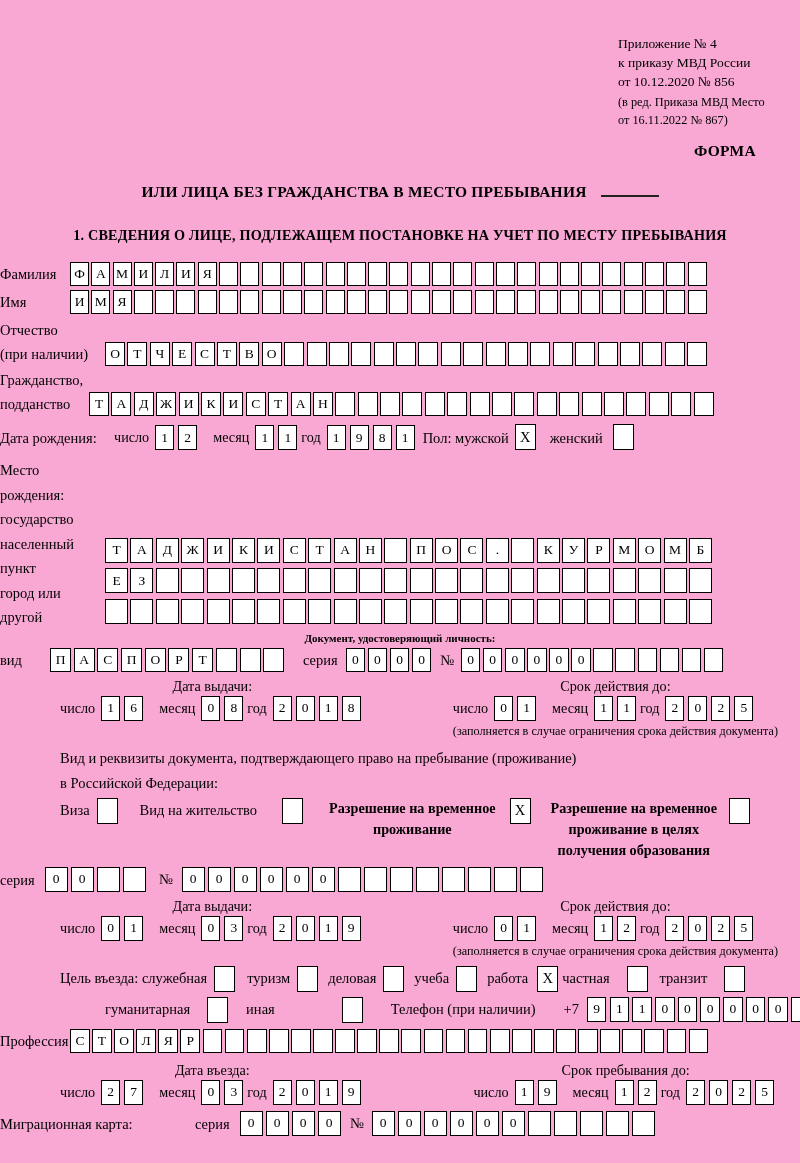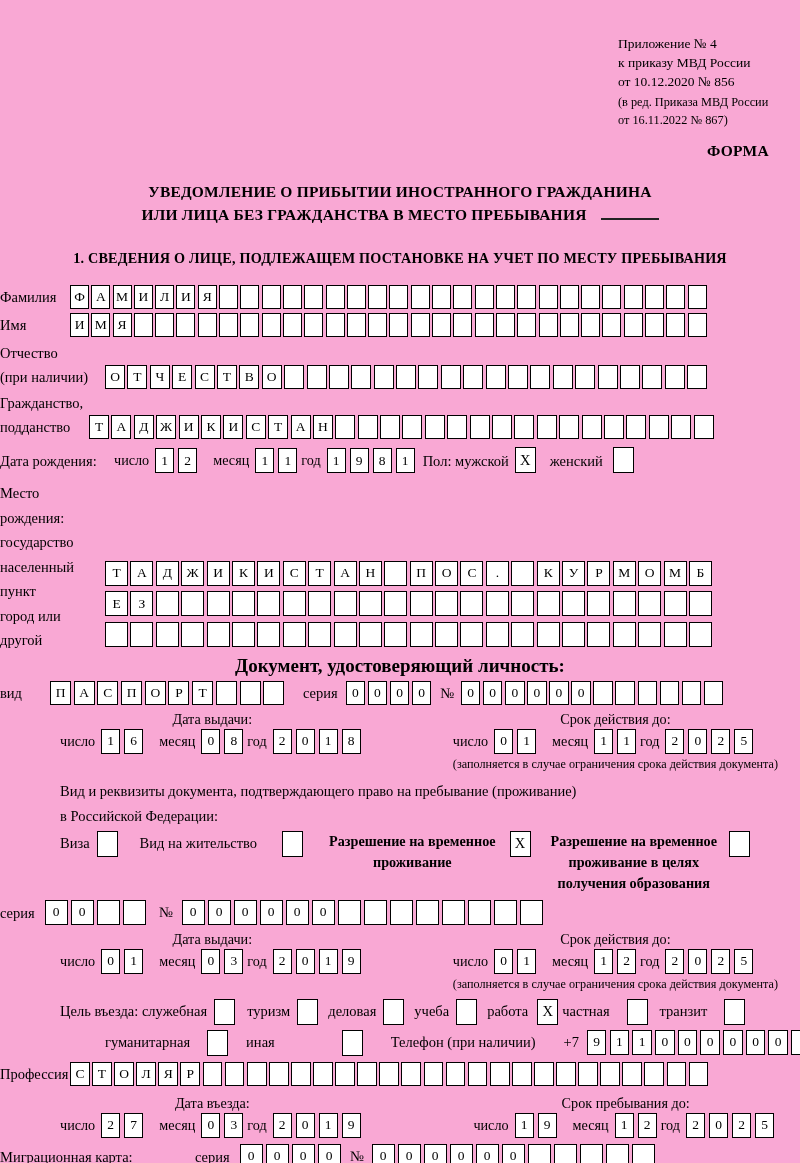--- a/index.html
+++ b/index.html
@@ -6,21 +6,21 @@
   body{
     width:800px;height:1163px;
     font-family:"Liberation Serif","DejaVu Serif",serif;
     color:#000;
   }
   .page{position:relative;width:800px;height:1163px;overflow:hidden;background:#f9a8d4;}
 
   
   .hdr{margin:34px 0 0 618px;font-size:13.5px;line-height:19px;}
   .hdr-rev{font-size:12.3px;line-height:18px;margin-top:2px;}
-  .form-label{margin-top:13px;padding-right:31px;text-align:right;font-weight:bold;font-size:15.5px;letter-spacing:.3px;}
+  .form-label{margin-top:13px;padding-right:44px;text-align:right;font-weight:bold;font-size:15.5px;letter-spacing:.3px;}
   .title{margin-top:20px;text-align:center;font-weight:bold;font-size:15.5px;line-height:23px;letter-spacing:.2px;}
   .t-underline{display:inline-block;width:58px;height:3px;border-bottom:2.2px solid #222;margin-left:14px;vertical-align:baseline;}
   .sec1{margin-top:24px;text-align:center;font-weight:bold;font-size:14.2px;letter-spacing:.2px;}
 
   
   .frow{display:flex;align-items:flex-end;margin-right:22px;}
   .lbl{font-size:14.5px;line-height:24px;flex:none;}
   .lblcol{flex:none;font-size:14.5px;line-height:24px;}
   .w70{width:70px;}
   .w87{width:89px;}
@@ -44,21 +44,21 @@
   .cbox{
     box-sizing:border-box;width:21px;height:26px;border:1.6px solid #000;
     display:inline-flex;align-items:center;justify-content:center;
     font-size:14.5px;flex:none;background:#fff;
   }
 
   
   .stackrows{display:flex;flex-direction:column;}
   .stackrows .cells{margin-bottom:5.6px;}
 
-  .center-bold{ text-align:center;font-weight:bold;font-size:19px;}
+  .center-bold{ text-align:center;font-weight:bold;font-size:11px;}
 
   
   .dates-row{display:flex;margin-left:60px;margin-right:22px;justify-content:space-between;}
   .date-col{display:flex;flex-direction:column;}
   .date-title{font-size:14.2px;text-align:center;line-height:19px;}
   .dline{display:flex;align-items:center;}
   .dword{font-size:14.2px;margin:0 6px 0 0;}
   .dword.m{margin-left:12px;}
   .foot{font-size:12.2px;text-align:right;line-height:17px;margin-top:2px;}
 
@@ -75,29 +75,28 @@
 </head>
 <body>
 
 <div class="page">
 
   <div class="hdr">
     <div>Приложение № 4</div>
     <div>к приказу МВД России</div>
     <div>от 10.12.2020 № 856</div>
     <div class="hdr-rev">
-      <div>(в ред. Приказа МВД России</div>
+      <div>(в ред. Приказа МВД Место</div>
       <div>от 16.11.2022 № 867)</div>
     </div>
   </div>
 
   <div class="form-label">ФОРМА</div>
 
   <div class="title">
-    <div>УВЕДОМЛЕНИЕ О ПРИБЫТИИ ИНОСТРАННОГО ГРАЖДАНИНА</div>
     <div><span>ИЛИ ЛИЦА БЕЗ ГРАЖДАНСТВА В МЕСТО ПРЕБЫВАНИЯ</span><span class="t-underline"></span></div>
   </div>
 
   <div class="sec1">1. СВЕДЕНИЯ О ЛИЦЕ, ПОДЛЕЖАЩЕМ ПОСТАНОВКЕ НА УЧЕТ ПО МЕСТУ ПРЕБЫВАНИЯ</div>
 
   <div class="frow mt18">
     <span class="lbl w70">Фамилия</span>
     <span class="cells">
         <span class="cell">Ф</span>
         <span class="cell">А</span>

